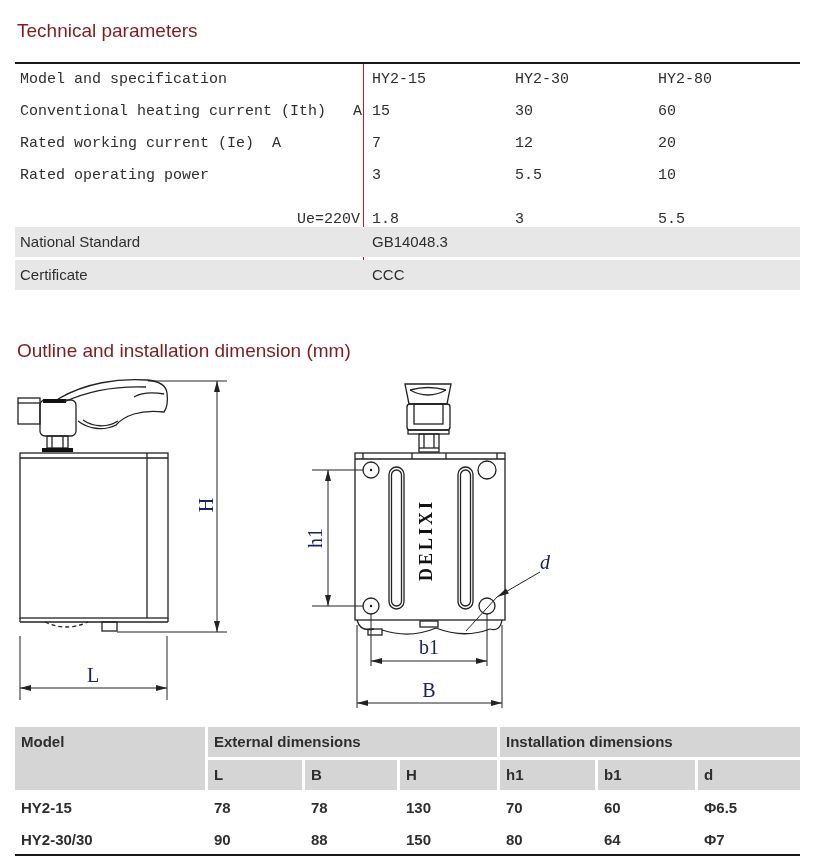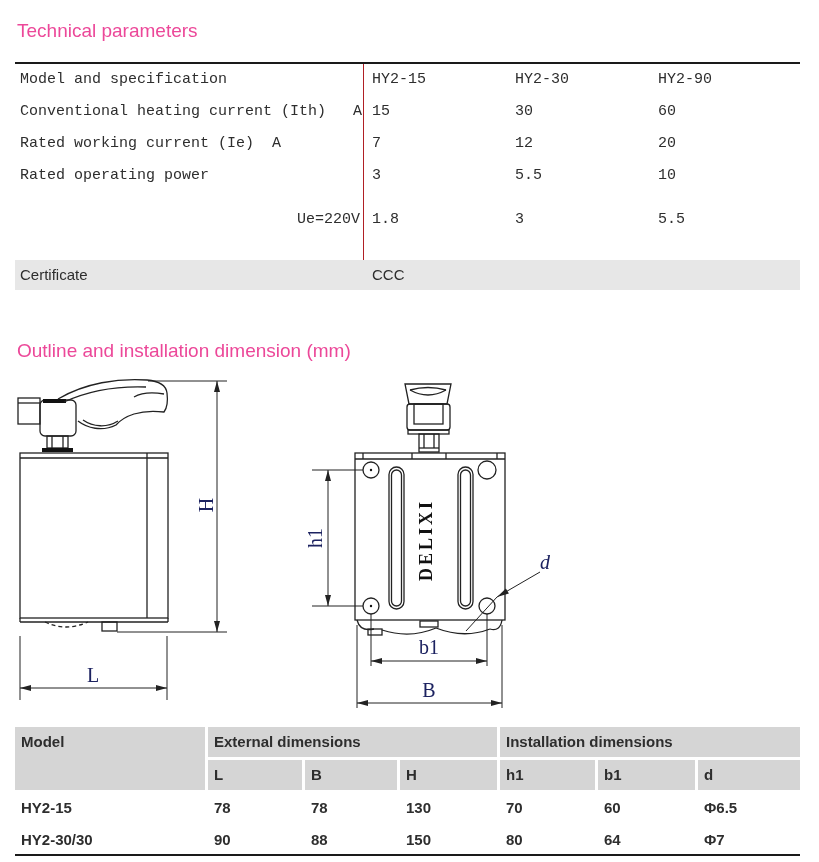--- a/index.html
+++ b/index.html
@@ -1,20 +1,20 @@
 <!DOCTYPE html>
 <html><head>
 <meta charset="utf-8">
 <style>
   html,body { margin:0; padding:0; background:#ffffff; }
   .page {
     position:relative; width:819px; height:862px; background:#ffffff;
     font-family:"Liberation Sans", sans-serif; color:#2e2e2e; overflow:hidden;
   }
-  .heading { position:absolute; left:17px; font-size:19px; color:#ec4899; font-weight:400; }
+  .heading { position:absolute; left:17px; font-size:19px; color:#7f1d1d; font-weight:400; }
   .heading1 { top:20px; }
   .heading2 { top:340px; }
 
   
   .t1 { position:absolute; left:15px; top:62px; width:785px; height:226px;
         border-top:2px solid #1a1a1a; font-size:15px; }
   .t1-redline { position:absolute; left:348px; top:0; width:1px; height:226px; background:#b01f24; }
   .t1-row  { position:absolute; left:0; width:785px; height:32px; line-height:32px;font-family:Liberation Mono, monospace; }
   .t1-r0{top:0} .t1-r1{top:32px} .t1-r2{top:64px} .t1-r3{top:96px} .t1-r4{top:140px}
   .t1-band { position:absolute; left:0; width:785px; height:30px; line-height:30px; background:#e7e7e7; }
@@ -51,21 +51,21 @@
 
   <div class="heading heading1">Technical parameters</div>
 
   <div class="t1">
     <div class="t1-redline"></div>
 
     <div class="t1-row t1-r0">
       <div class="t1-label"><span>Model and specification</span></div>
       <div class="t1-val v1">HY2-15</div>
       <div class="t1-val v2">HY2-30</div>
-      <div class="t1-val v3">HY2-90</div>
+      <div class="t1-val v3">HY2-80</div>
     </div>
 
     <div class="t1-row t1-r1">
       <div class="t1-label"><span>Conventional heating current (Ith)   A</span></div>
       <div class="t1-val v1">15</div>
       <div class="t1-val v2">30</div>
       <div class="t1-val v3">60</div>
     </div>
 
     <div class="t1-row t1-r2">
@@ -87,20 +87,24 @@
     <div class="t1-row t1-r4">
       <div class="t1-label">
         <span></span>
         <span>Ue=220V</span>
       </div>
       <div class="t1-val v1">1.8</div>
       <div class="t1-val v2">3</div>
       <div class="t1-val v3">5.5</div>
     </div>
 
+    <div class="t1-band t1-b0">
+      <div class="t1-label"><span>National Standard</span></div>
+      <div class="t1-val v1">GB14048.3</div>
+    </div>
 
     <div class="t1-band t1-b1">
       <div class="t1-label"><span>Certificate</span></div>
       <div class="t1-val v1">CCC</div>
     </div>
   </div>
 
   <div class="heading heading2">Outline and installation dimension (mm)</div>
 
   <svg class="drawing" viewBox="0 370 580 345">

